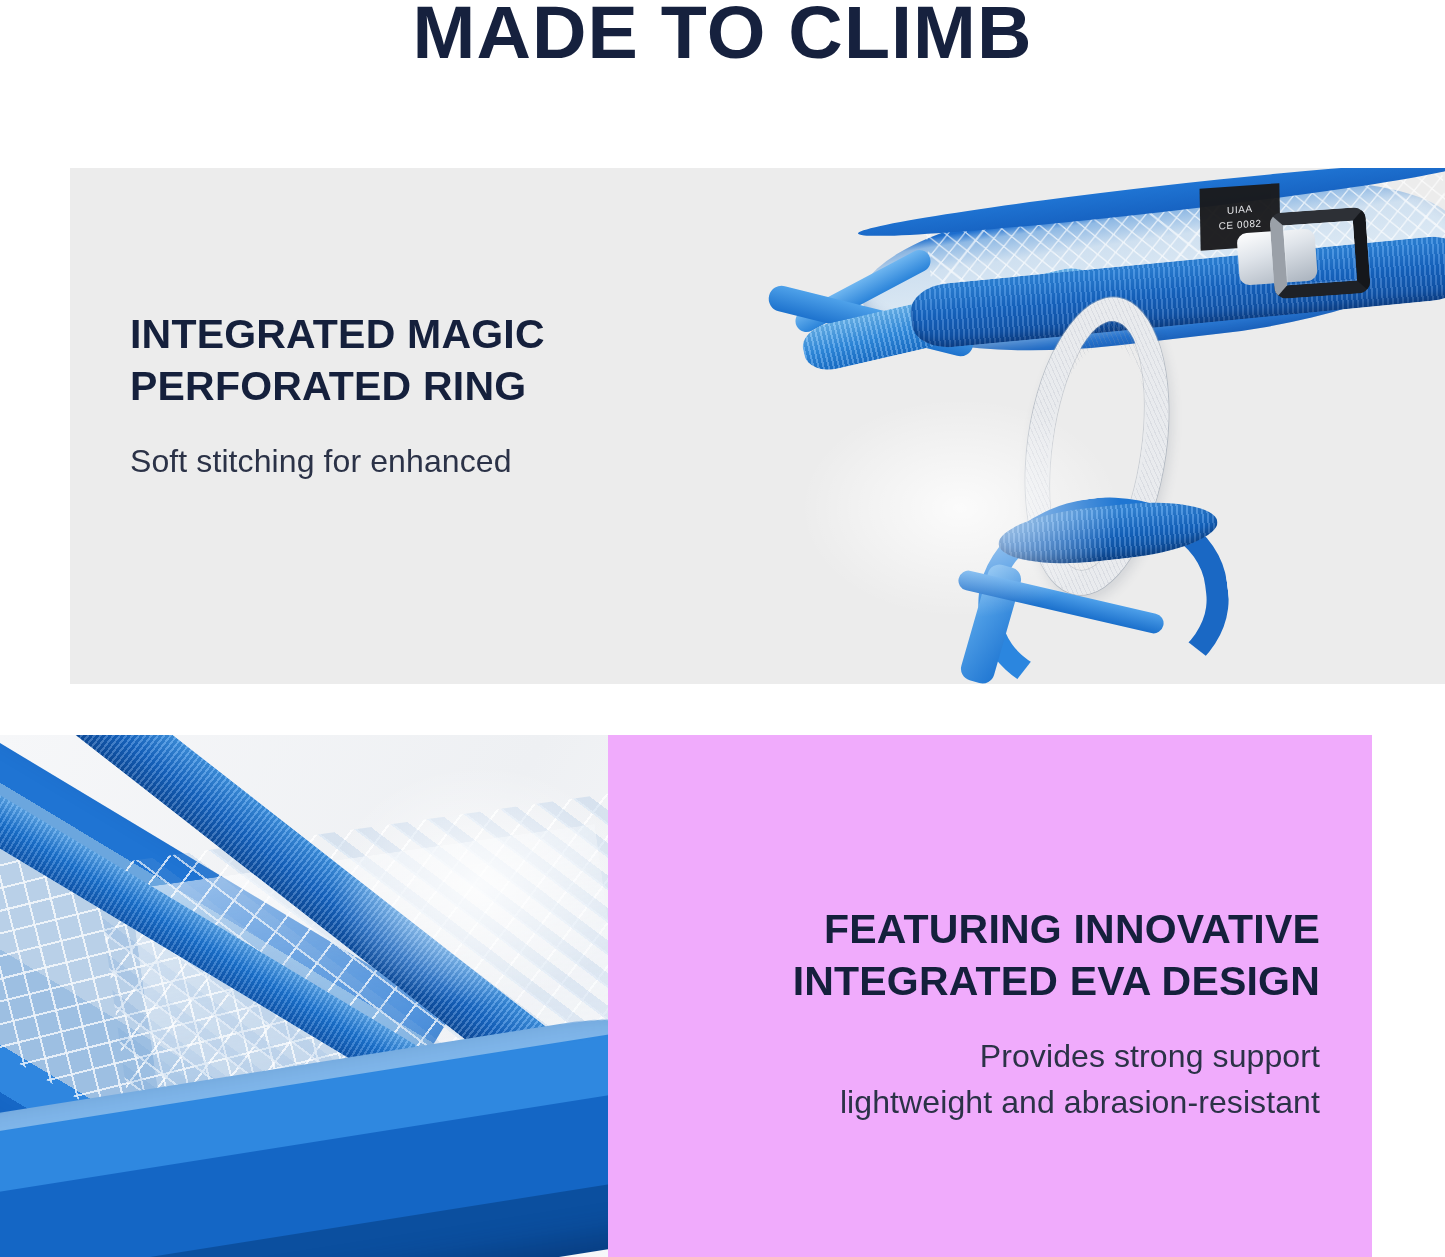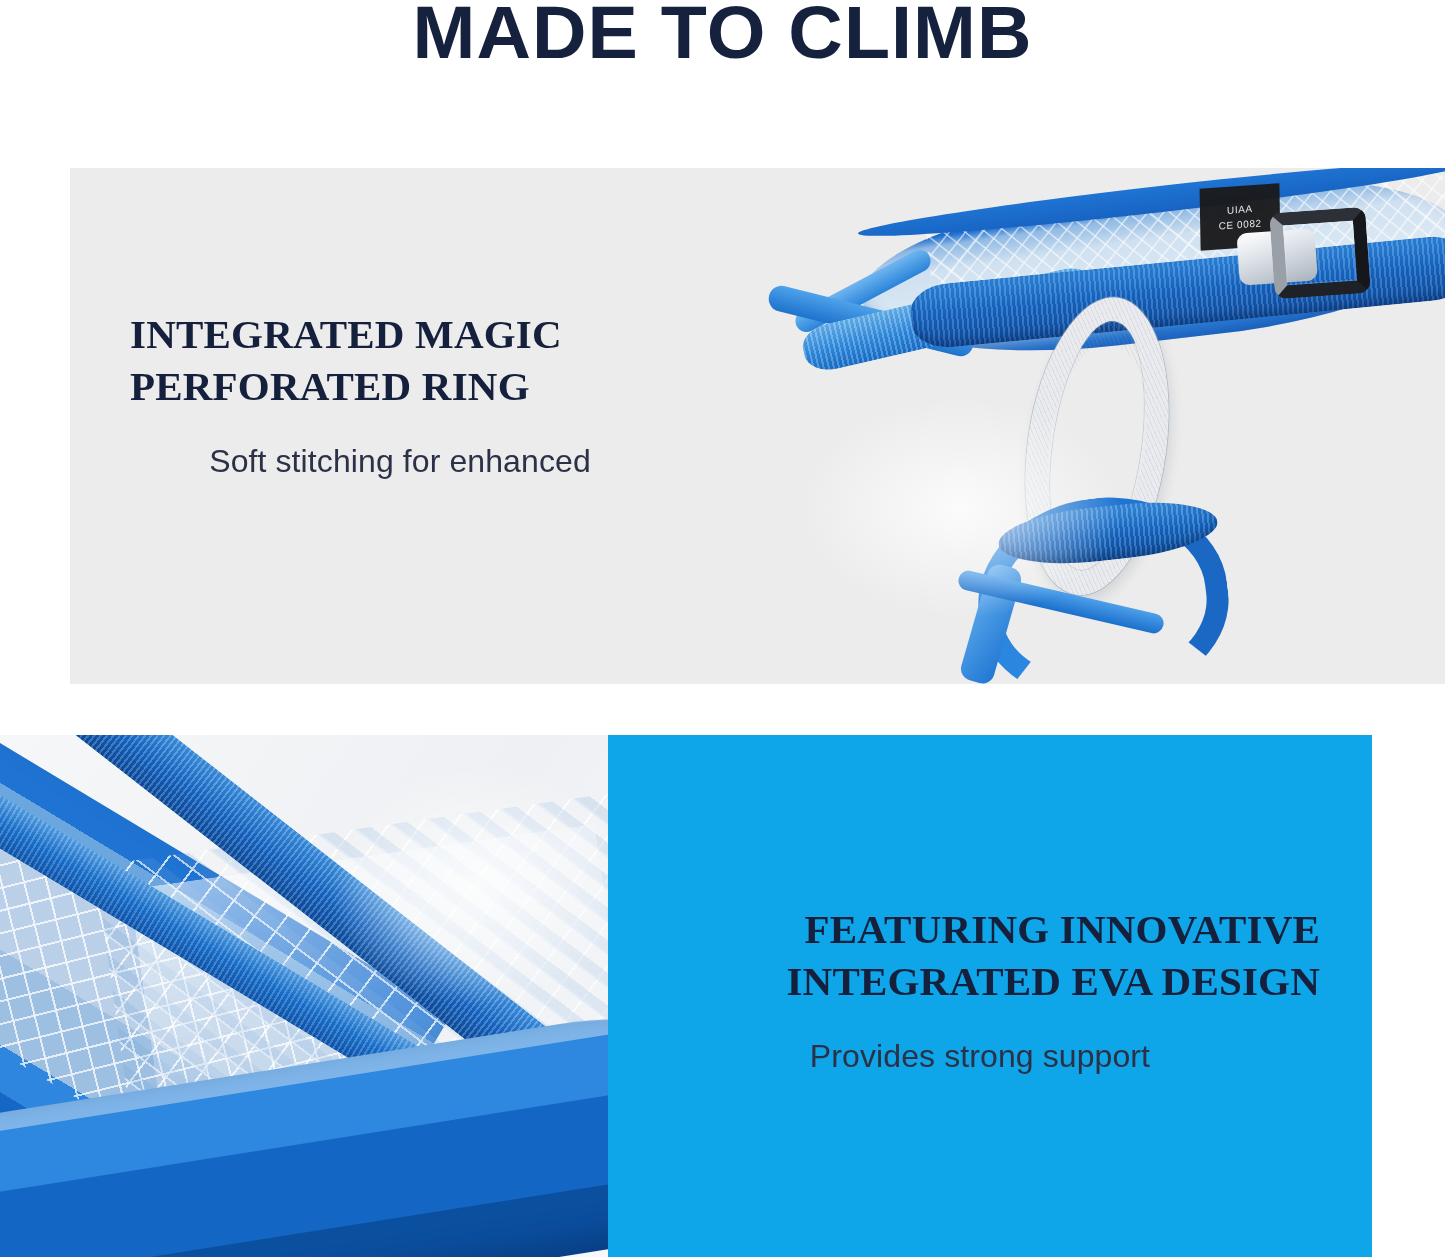--- a/index.html
+++ b/index.html
@@ -54,37 +54,36 @@
   }
   .panel-two-text {
     position: absolute;
     right: 52px;
     top: 168px;
     width: 680px;
     text-align: right;
   }
 
   .feature-heading {
-    font-family: Liberation Serif, serif;
+    font-family: Liberation Sans, sans-serif;
     font-weight: 700;
     font-size: 41px;
     line-height: 52px;
     letter-spacing: 0.2px;
     color: #15203c;
     margin: 0;
   }
   .feature-body {
     font-family: "Liberation Sans", sans-serif;
     font-weight: 400;
     font-size: 32px;
     line-height: 46px;
     letter-spacing: 0.1px;
     color: #2b3247;
     margin: 26px 0 0 0;
-    text-align: center;
   }
   .feature-heading .line,
   .feature-body .line { display: block; }
 
   
   .photo-one {
     position: absolute;
     left: 690px;
     top: 0px;
     width: 685px;
@@ -264,21 +263,21 @@
     transform: rotate(16deg);
   }
 
   
   .panel-two {
     position: absolute;
     left: 0;
     top: 735px;
     width: 1372px;
     height: 522px;
-    background: #0ea5e9;
+    background: #f0abfc;
     overflow: hidden;
   }
   .photo-two {
     position: absolute;
     left: 0;
     top: 0;
     width: 608px;
     height: 522px;
     overflow: hidden;
     background: #f3f4f6;
@@ -443,15 +442,16 @@
     <div class="soft-highlight" style="left:330px; top:30px; width:300px; height:240px;"></div>
   </figure>
 
   <div class="panel-two-text">
     <h2 class="feature-heading">
       <span class="line">FEATURING INNOVATIVE</span>
       <span class="line">INTEGRATED EVA DESIGN</span>
     </h2>
     <p class="feature-body">
       <span class="line">Provides strong support</span>
+      <span class="line">lightweight and abrasion-resistant</span>
     </p>
   </div>
 </section>
 
 </body></html>

